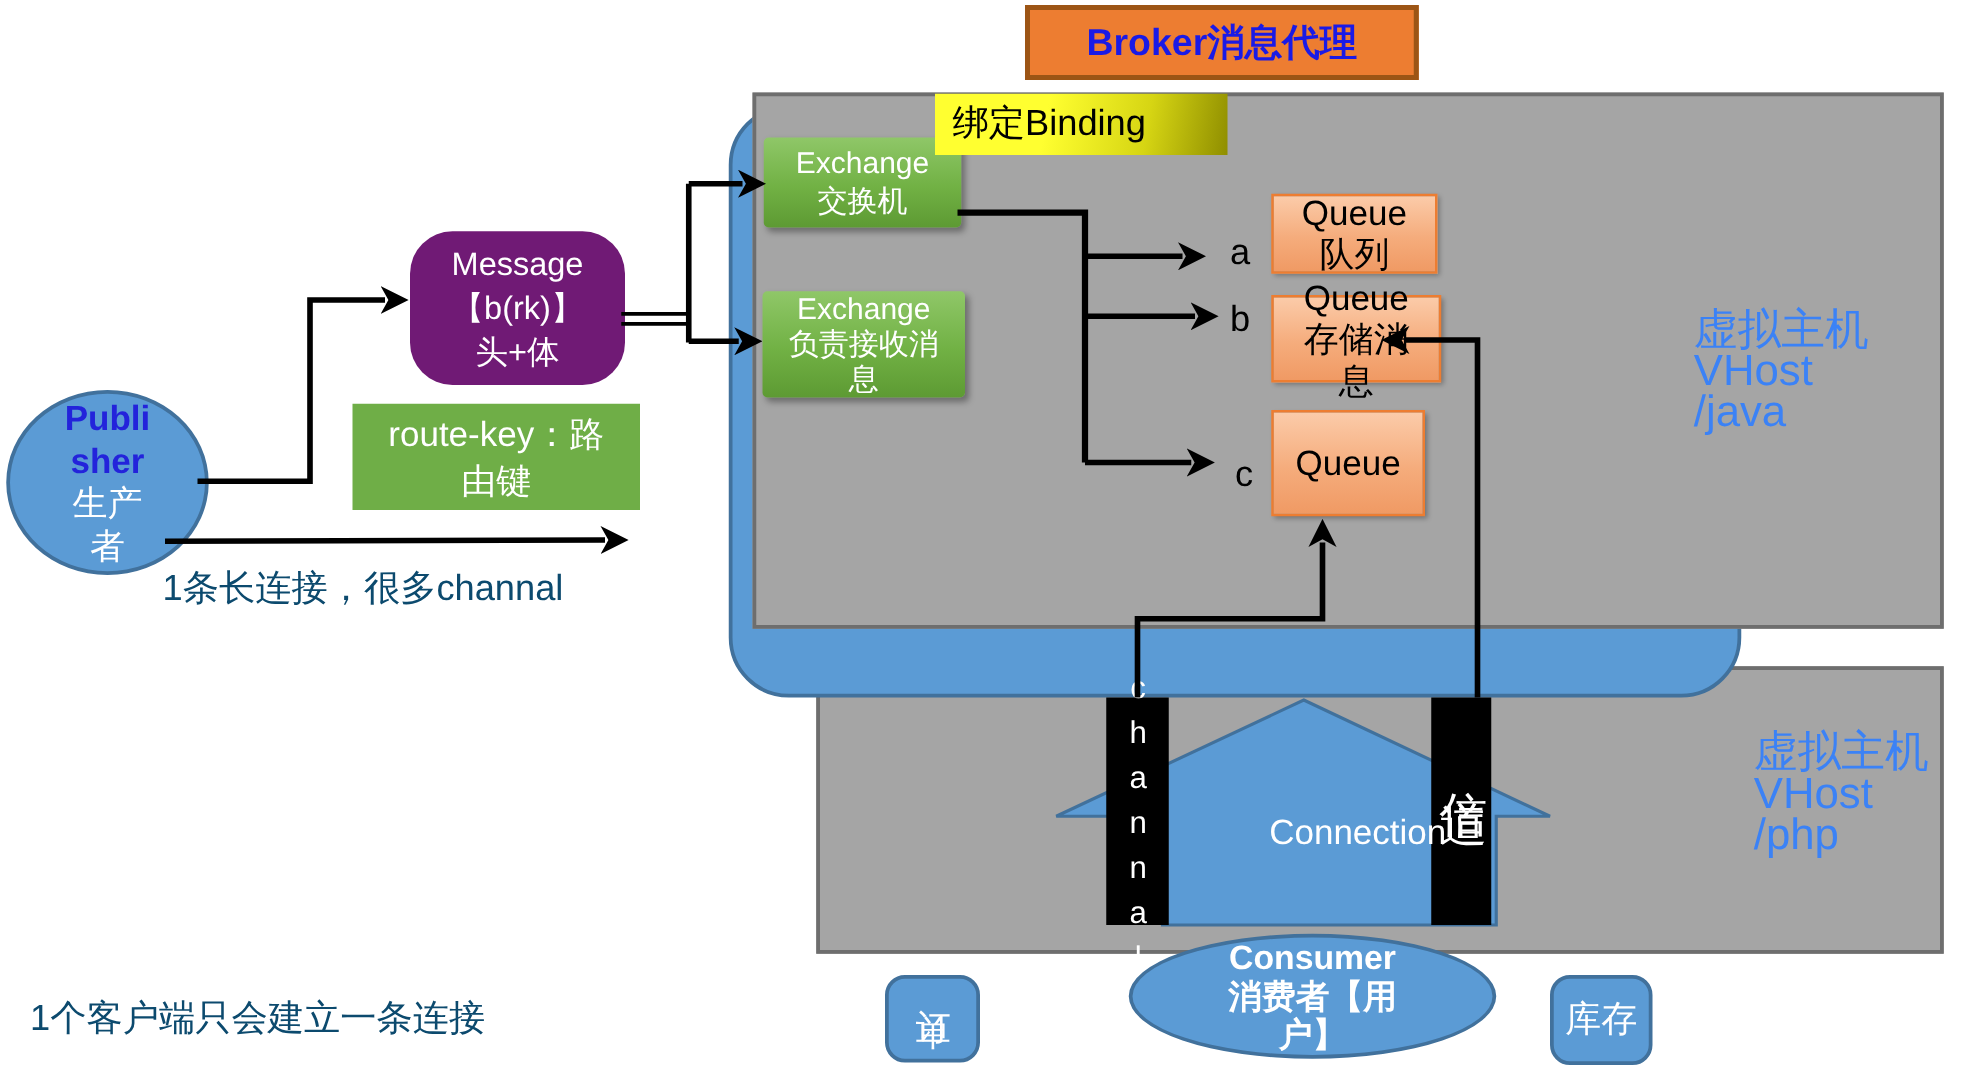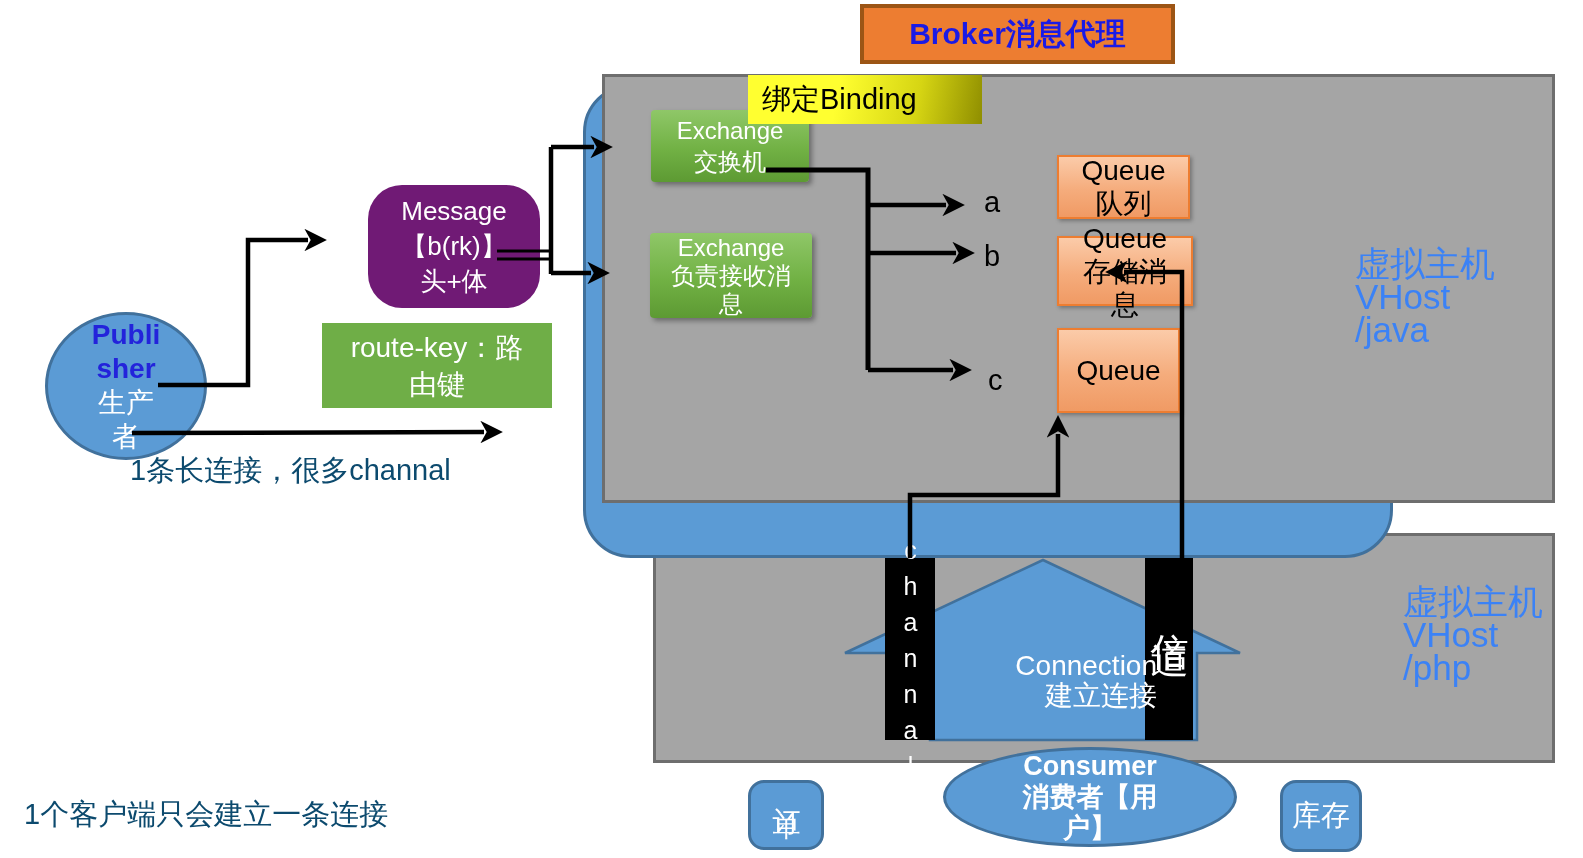--- a/index.html
+++ b/index.html
@@ -1,19 +1,19 @@
 <!DOCTYPE html>
 <html><head>
 <meta charset="utf-8">
 <style>
   html,body{margin:0;padding:0;background:#ffffff;}
   body{font-family:"Liberation Sans","DejaVu Sans",sans-serif;}
   #canvas{position:relative;width:1583px;height:858px;background:#fff;overflow:hidden;}
   .abs{position:absolute;}
-  .ctr{display:flex;flex-direction:column;align-items:center;justify-content:center;text-align:center;margin-left:40px;}
+  .ctr{display:flex;flex-direction:column;align-items:center;justify-content:center;text-align:center;}
 
   
   .gray-box{background:#A5A5A5;border:3px solid #6E6E6E;box-sizing:border-box;}
   #lower-gray{left:653px;top:533px;width:902px;height:230px;z-index:1;}
   #blue-rect{left:583px;top:84px;width:810px;height:474px;z-index:2;
              background:#5B9BD5;border:3px solid #41719C;border-radius:48px;box-sizing:border-box;}
   #upper-gray{left:602px;top:74px;width:953px;height:429px;z-index:3;}
 
   
   #svg-arrow{left:0;top:0;z-index:4;pointer-events:none;}
@@ -151,21 +151,20 @@
 
   <div class="abs black-bar" id="bar-left">
     <span class="vert">channal</span>
   </div>
   <div class="abs black-bar" id="bar-right">
     <span class="vert">信道</span>
   </div>
 
   <div class="abs" id="connection-label">
     <div>Connection</div>
-    <div>建立连接</div>
   </div>
 
   <div class="abs ctr ellipse" id="consumer">
     <div>Consumer</div>
     <div>消费者【用</div>
     <div>户】</div>
   </div>
 
   <div class="abs ctr svc-box" id="dingdan">
     <span class="vert">订单</span>

